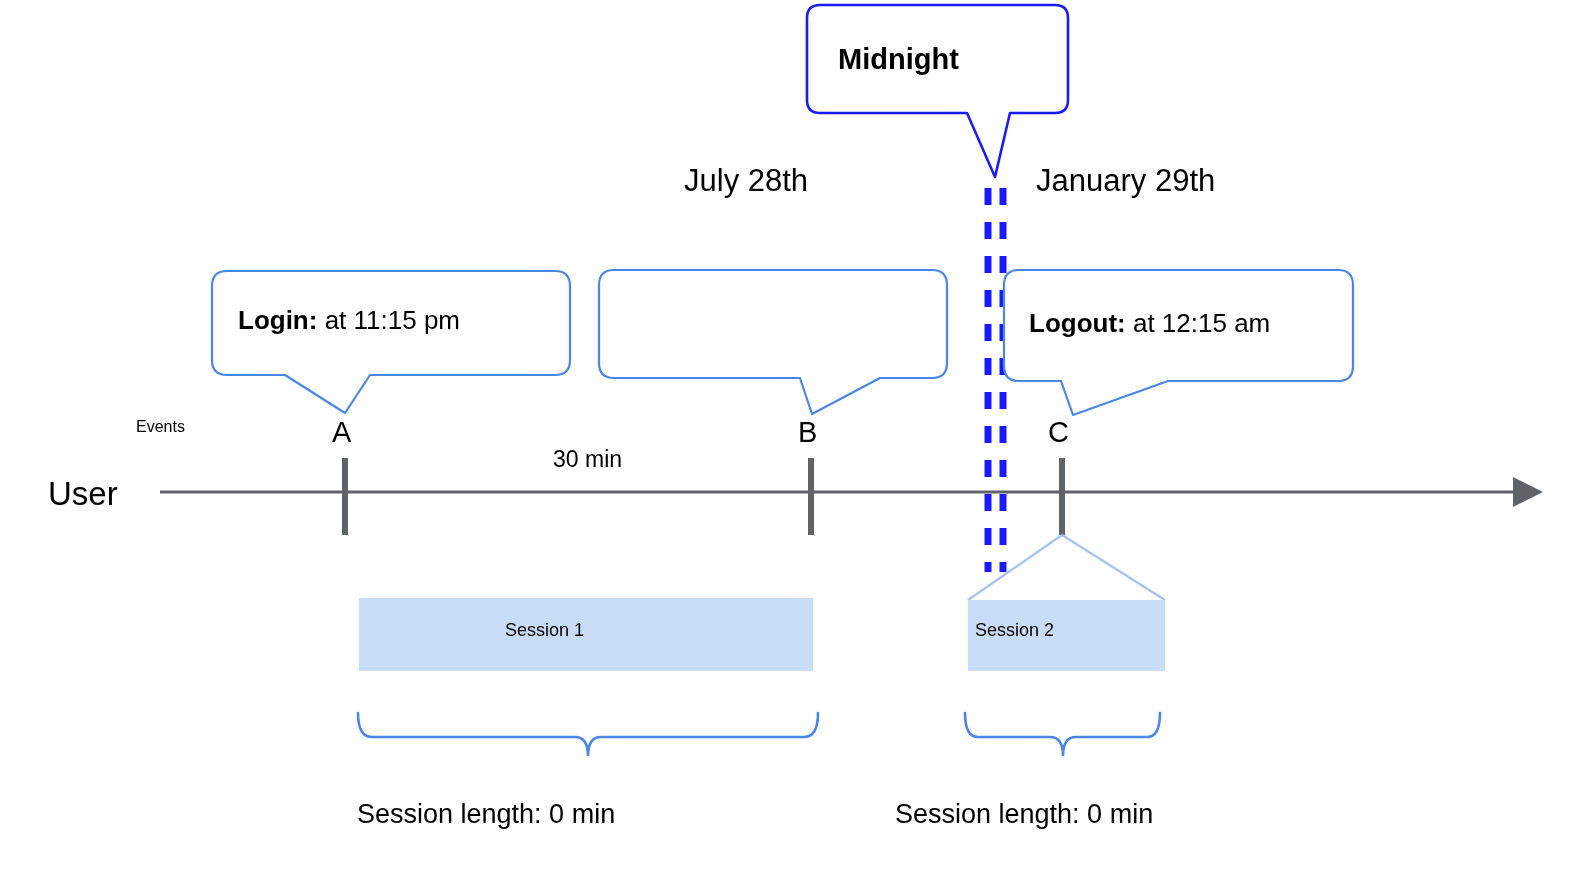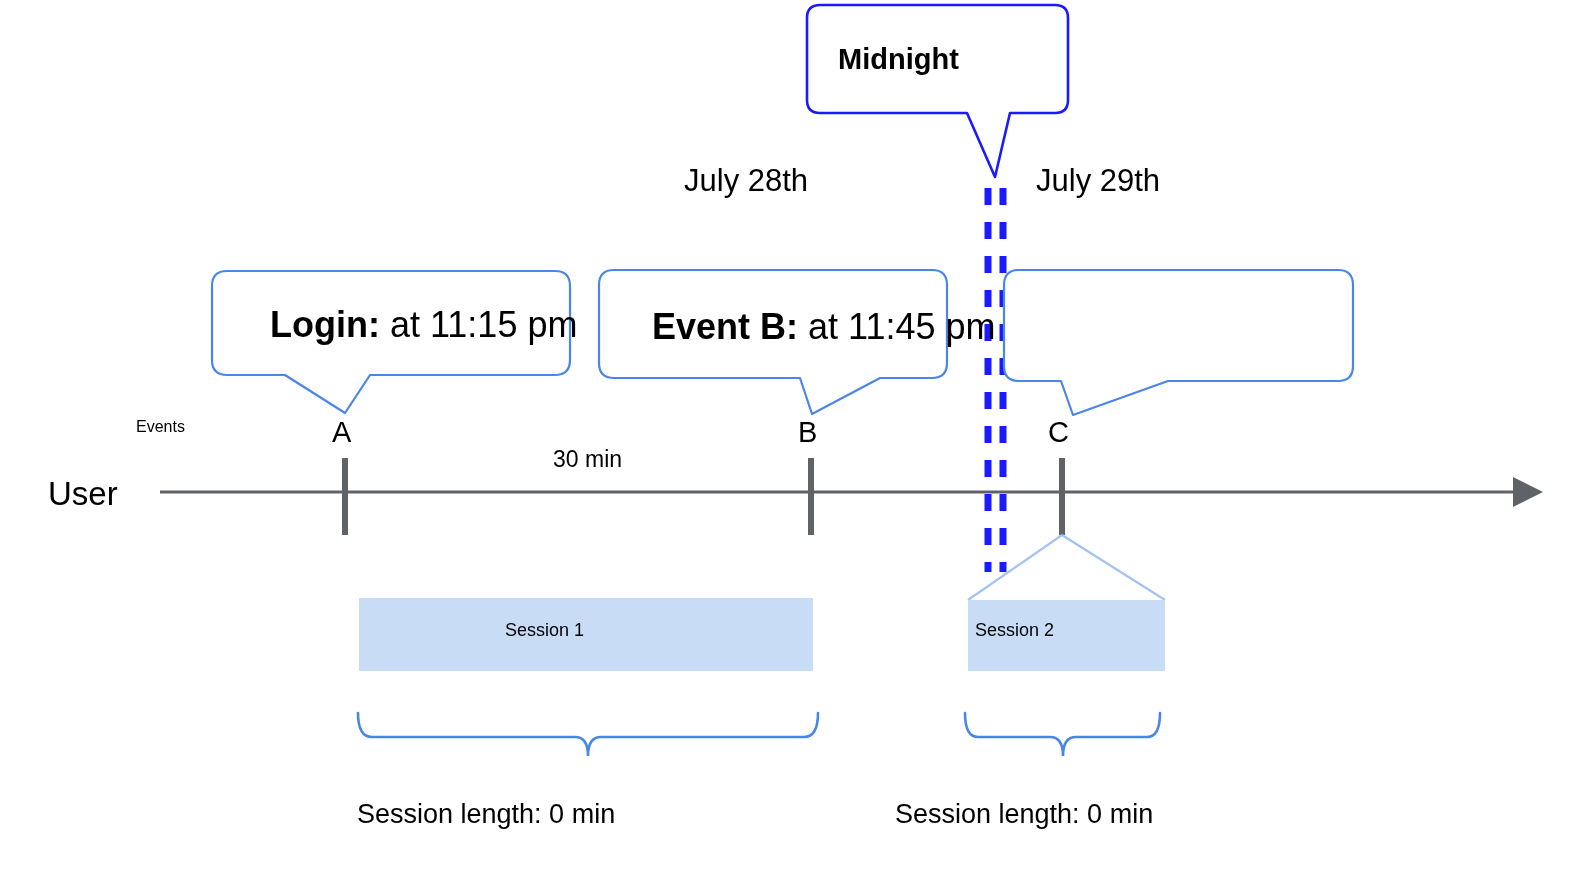--- a/index.html
+++ b/index.html
@@ -4,21 +4,21 @@
 <style>
   html,body{margin:0;padding:0;background:#ffffff;}
   body{width:1596px;height:870px;position:relative;overflow:hidden;
        font-family:"Liberation Sans",sans-serif;color:#000;}
   #stage{position:absolute;left:0;top:0;width:1596px;height:668px;}
   #svg-layer{position:absolute;left:0;top:0;width:1596px;height:870px;}
 
   .txt{position:absolute;white-space:nowrap;color:#000;}
 
   
-  .callout-text{font-size:36px;line-height:1;margin-left:32px;}
+  .callout-text{font-size:26px;line-height:1;}
   .callout-text b{font-weight:bold;}
 
   .midnight-label{font-size:29px;font-weight:bold;}
   .date-label{font-size:31px;text-align:right;}
   .axis-name{font-size:33px;}
   .row-name{font-size:16px;margin-left:8px;}
   .tick-letter{font-size:29px;}
   .gap-label{font-size:23px;}
   .session-label{font-size:18px;}
   .length-label{font-size:27px;text-align:center;}
@@ -98,30 +98,30 @@
     <g>
       <path d="M965,713 Q965,737 978,737 L1050,737 Q1063,737 1063,756
                Q1063,737 1076,737 L1147,737 Q1160,737 1160,713" fill="none" stroke="#4a86e8" stroke-width="2.6" stroke-linecap="round"></path>
     </g>
   </svg>
 
   <div class="txt midnight-label" style="left:838px;top:43px;">Midnight</div>
 
   <div class="txt date-label" style="left:684px;top:163px;">July 28th</div>
 
-  <div class="txt date-label" style="left:1036px;top:163px;">July 29th</div>
+  <div class="txt date-label" style="left:1036px;top:163px;">January 29th</div>
 
   <div class="txt callout-text" style="left:238px;top:307px;">
     <b>Login:</b><span> at 11:15 pm</span>
   </div>
 
-  <div class="txt callout-text" style="left:620px;top:309px;">
-    <b>Event B:</b><span> at 11:45 pm</span>
+
+  <div class="txt callout-text" style="left:1029px;top:310px;">
+    <b>Logout:</b><span> at 12:15 am</span>
   </div>
-
 
   <div class="txt row-name" style="left:128px;top:418px;">Events</div>
 
   <div class="txt axis-name" style="left:48px;top:475px;">User</div>
 
   <div class="txt tick-letter" style="left:332px;top:416px;">A</div>
 
   <div class="txt tick-letter" style="left:798px;top:416px;">B</div>
 
   <div class="txt tick-letter" style="left:1048px;top:416px;">C</div>

